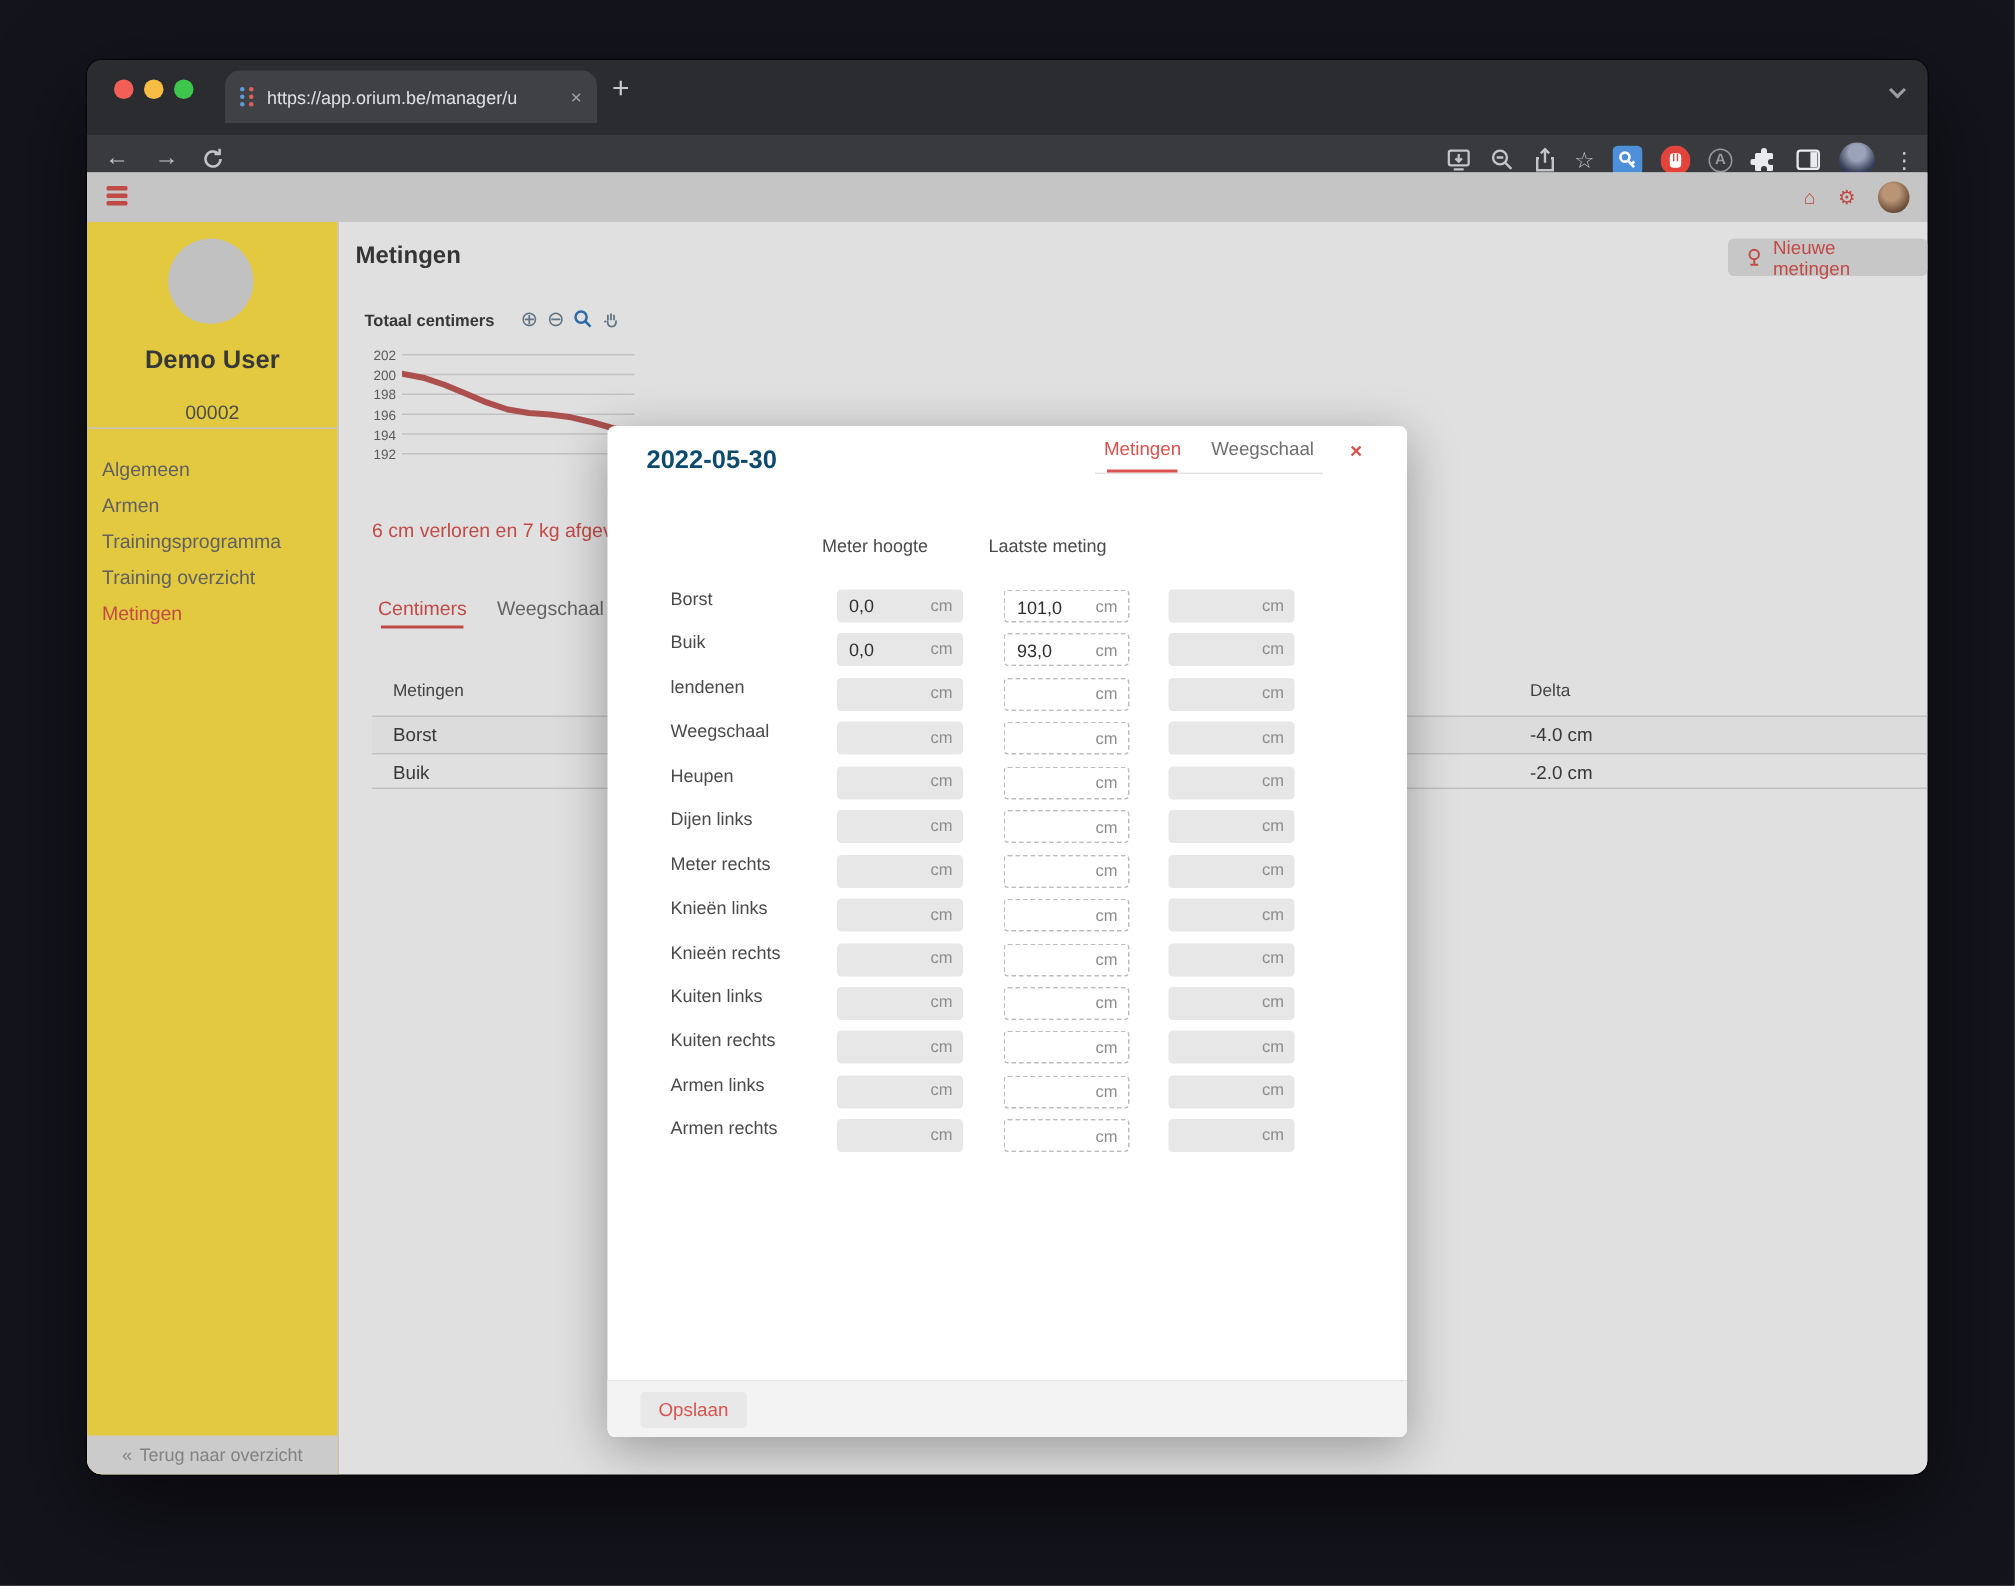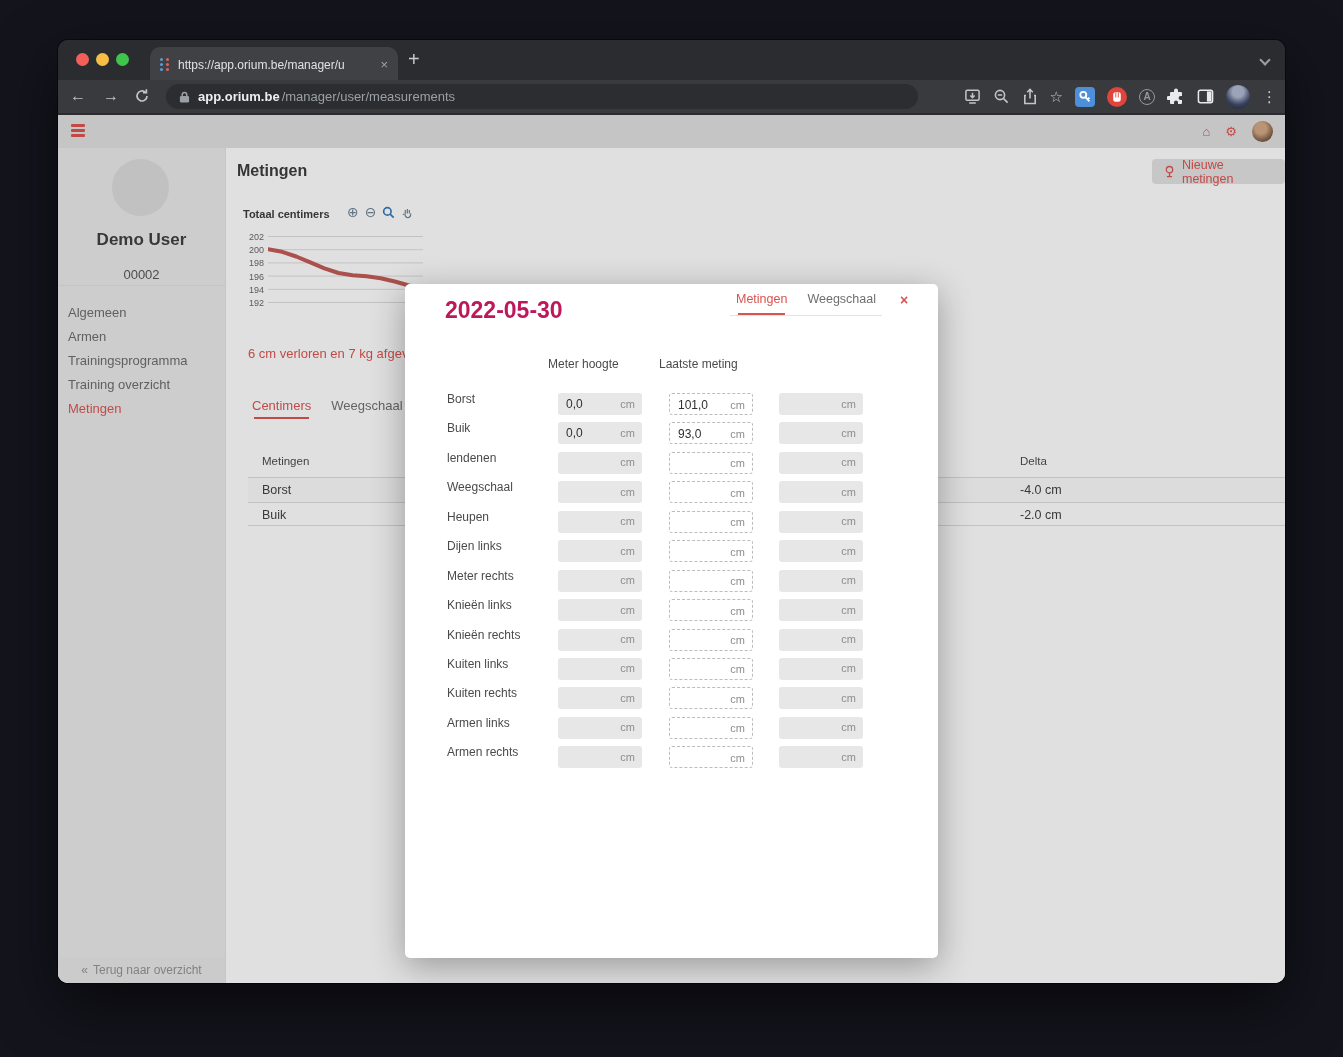--- a/index.html
+++ b/index.html
@@ -1,21 +1,21 @@
 <!DOCTYPE html>
 <html><head>
 <meta charset="utf-8">
 <style>
   html,body{margin:0;padding:0;background:#14141d;font-family:"Liberation Sans","DejaVu Sans",sans-serif;}
   *{box-sizing:border-box;}
   .stage{position:relative;width:1343px;height:1057px;overflow:hidden;background:#14141d;}
   .window{position:absolute;left:58px;top:40px;width:1227px;height:943px;border-radius:10px;overflow:hidden;
           background:#2b2c2f;box-shadow:0 22px 60px rgba(0,0,0,.6),0 0 0 1px rgba(0,0,0,.45);}
   
-  .tabstrip{position:relative;height:40px;background:#2b2c2f;}
+  .tabstrip{position:relative;height:50px;background:#2b2c2f;}
   .tl{position:absolute;top:13px;width:13px;height:13px;border-radius:50%;}
   .tl.r{left:18px;background:#f35f57}.tl.y{left:38px;background:#f8bd45}.tl.g{left:58px;background:#3ec54b}
   .tab{position:absolute;left:92px;top:7px;width:248px;height:35px;background:#404144;border-radius:10px 10px 0 0;
        display:flex;align-items:center;padding:0 10px;gap:8px;}
   .favicon{display:grid;grid-template-columns:4px 4px;grid-auto-rows:4px;gap:1px 2px;}
   .favicon i{width:3px;height:3px;border-radius:50%;display:block}
   .favicon i.b{background:#5b9bd9}.favicon i.p{background:#e0605a}
   .tab-title{color:#dfe1e4;font-size:12px;white-space:nowrap;overflow:hidden;width:176px;}
   .tab-x{color:#9fa3a8;font-size:13px;margin-left:auto;line-height:1;}
   .newtab{position:absolute;left:350px;top:8px;color:#c8cacd;font-size:20px;font-weight:300;}
@@ -37,21 +37,21 @@
   
   .page{position:absolute;left:0;top:75px;right:0;bottom:0;background:#fafafa;}
   .appbar{position:absolute;left:0;top:0;right:0;height:33px;background:#dcdcdc;}
   .burger{position:absolute;left:13px;top:9px;width:14px;}
   .burger i{display:block;height:2.5px;background:#d9534f;margin-bottom:2.5px;border-radius:1px;}
   .ab-right{position:absolute;right:12px;top:0;height:33px;display:flex;align-items:center;gap:15px;}
   .ab-glyph{color:#d9534f;font-size:13px;}
   .ab-avatar{width:21px;height:21px;border-radius:50%;background:radial-gradient(circle at 42% 35%,#cfa684 0 30%,#7c5a41 70%,#4c3525 100%);}
   .content{position:absolute;left:0;top:33px;right:0;bottom:0;}
   
-  .sidebar{position:absolute;left:0;top:0;bottom:0;width:168px;background:#e5e5e5;border-right:1px solid #dddddd;}
+  .sidebar{position:absolute;left:0;top:0;bottom:0;width:168px;background:#fde047;border-right:1px solid #dddddd;}
   .sb-avatar{position:absolute;left:54px;top:11px;width:57px;height:57px;border-radius:50%;background:#d7d7d7;}
   .sb-name{position:absolute;left:0;right:0;top:82px;text-align:center;font-size:17px;font-weight:700;color:#3f3f3f;}
   .sb-code{position:absolute;left:0;right:0;top:119px;text-align:center;font-size:13px;color:#555;}
   .sb-div{position:absolute;left:0;right:0;top:137px;height:1px;background:#dcdcdc;}
   .sb-nav{position:absolute;left:0;right:0;top:153px;}
   .side-item{height:24px;line-height:24px;padding-left:10px;font-size:13px;color:#6b6b6b;cursor:pointer;}
   .side-item.active{color:#d9534f;}
   .sb-foot{position:absolute;left:0;right:0;bottom:0;height:26px;background:#e2e2e2;display:flex;align-items:center;justify-content:center;gap:5px;font-size:12px;color:#919191;}
   
   .main{position:absolute;left:168px;right:0;top:0;bottom:0;background:#fafafa;}
@@ -76,21 +76,21 @@
   .th2{position:absolute;left:772px;top:3px;}
   .t-row{position:relative;height:24.5px;border-top:1px solid #d8d8d8;font-size:12.5px;color:#3f3f3f;}
   .t-row.alt{background:rgba(0,0,0,0.02);}
   .t-row:last-child{border-bottom:1px solid #d8d8d8;}
   .tc1{position:absolute;left:14px;top:5px;}
   .tc2{position:absolute;left:772px;top:5px;}
   
   .backdrop{position:absolute;inset:0;background:rgba(0,0,0,0.10);z-index:5;}
   .modal{position:absolute;left:347px;top:169px;width:533px;height:674px;background:#fff;border-radius:5px;z-index:10;
          box-shadow:0 8px 34px rgba(0,0,0,.32);}
-  .m-title{position:absolute;left:40px;top:13px;font-size:23px;font-weight:700;color:#be185d;}
+  .m-title{position:absolute;left:26px;top:13px;font-size:17px;font-weight:700;color:#0c4a6e;}
   .m-tabs{position:absolute;left:325px;top:8px;width:152px;display:flex;justify-content:center;gap:20px;border-bottom:1px solid #e3e3e3;}
   .m-tabs .tab-item{font-size:12.5px;padding-bottom:9px;}
   .m-close{position:absolute;left:495px;top:8px;color:#d9534f;font-size:14px;font-weight:700;cursor:pointer;}
   .m-colhead{position:absolute;top:73px;font-size:12px;color:#4a4a4a;}
   .m-rows{position:absolute;left:0;right:0;top:104px;}
   .m-row{position:relative;height:29.45px;}
   .m-label{position:absolute;left:42px;top:4px;font-size:12px;color:#4a4a4a;}
   .fld{position:absolute;top:5px;height:22px;width:84px;border-radius:3px;font-size:12px;}
   .fld.filled{background:#e7e7e7;}
   .fld.dashed{background:#fff;border:1px dashed #bcbcbc;padding-left:28px;}
@@ -129,30 +129,20 @@
 
     <div class="toolbar">
       <span class="nav-ico" style="left:12px">←</span>
       <span class="nav-ico" style="left:45px">→</span>
       <span class="nav-ico ico" style="left:76px;top:8px">
         <svg width="16" height="16" viewBox="0 0 16 16">
             <path d="M13 8a5 5 0 1 1-1.6-3.7" fill="none" stroke="#c2c4c7" stroke-width="1.7"></path>
             <path d="M12.4 1.2v3.4H9" fill="none" stroke="#c2c4c7" stroke-width="1.7"></path>
           </svg>
       </span>
-      <div class="urlbar">
-        <span class="ico">
-          <svg width="11" height="14" viewBox="0 0 12 14">
-              <rect x="1" y="6" width="10" height="7" rx="1.5" fill="#9aa0a6"></rect>
-              <path d="M3.5 6V4.5a2.5 2.5 0 0 1 5 0V6" fill="none" stroke="#9aa0a6" stroke-width="1.6"></path>
-            </svg>
-        </span>
-        <span class="host">app.orium.be</span>
-        <span class="path">/manager/user/measurements</span>
-      </div>
       <div class="tb-right">
         <span class="ico">
           <svg width="17" height="17" viewBox="0 0 18 18" fill="none" stroke="#c2c4c7" stroke-width="1.6">
               <rect x="2" y="2.5" width="14" height="10.5" rx="1.5"></rect>
               <path d="M9 5v5M6.7 8 9 10.3 11.3 8M5.5 15.8h7"></path>
             </svg>
         </span>
         <span class="ico">
           <svg width="17" height="17" viewBox="0 0 17 17" fill="none" stroke="#c2c4c7" stroke-width="1.6">
               <circle cx="7" cy="7" r="4.6"></circle>
@@ -493,17 +483,20 @@
               </div>
               <div class="fld f2 dashed">
                 <span class="v"></span>
                 <span class="u">cm</span>
               </div>
               <div class="fld f3 filled">
                 <span class="u">cm</span>
               </div>
             </div>
           </div>
+        <div class="m-foot">
+          <div class="save-btn">Opslaan</div>
+        </div>
       </div>
     </div>
 
   </div>
 </div>
 
 </body></html>

